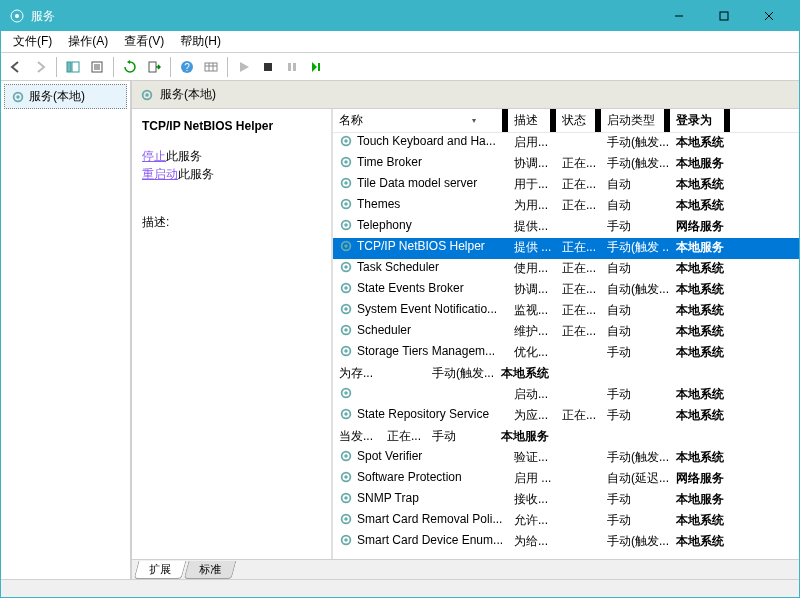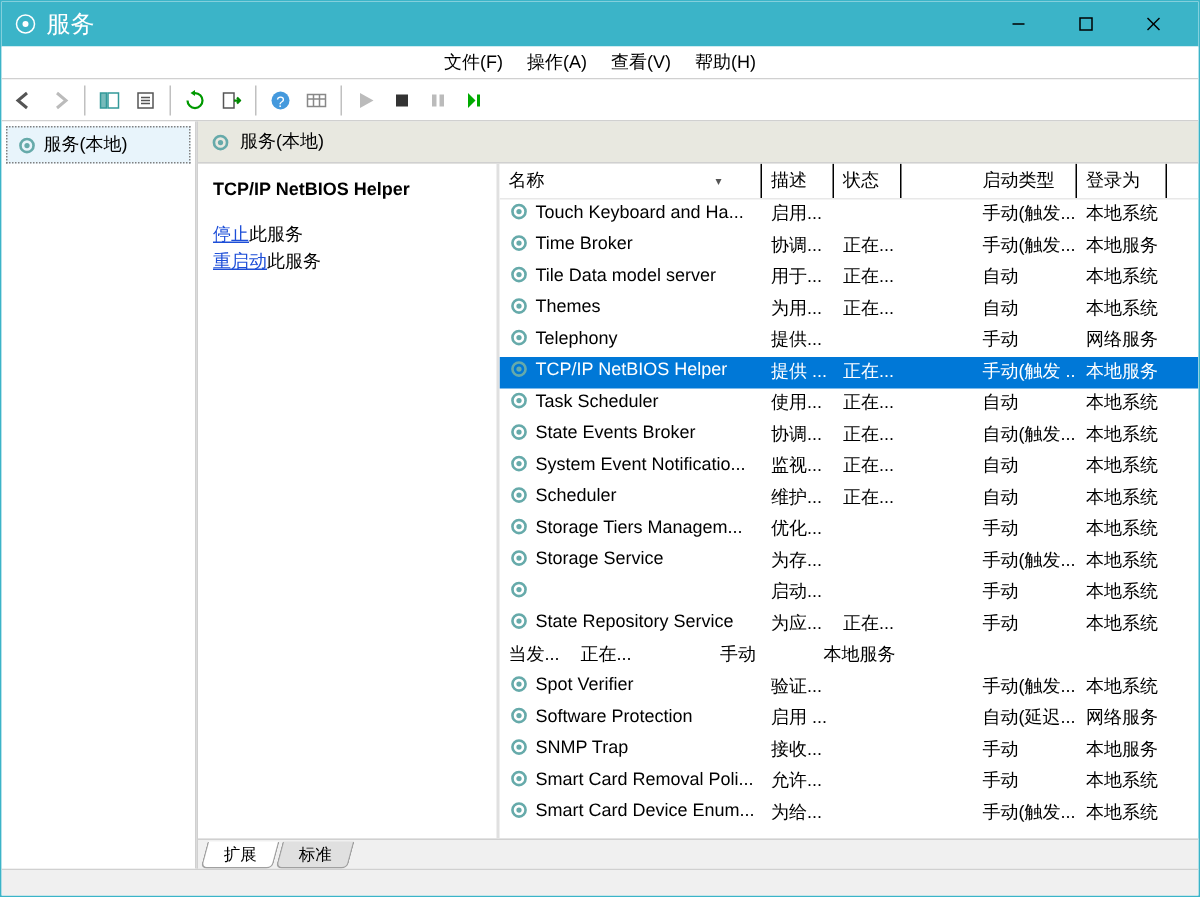--- a/index.html
+++ b/index.html
@@ -1,51 +1,51 @@
 <!DOCTYPE html>
 <html><head>
 <meta charset="utf-8">
 <style>
   * { box-sizing: border-box; margin: 0; padding: 0; }
   body { font-family: "Microsoft YaHei", "Segoe UI", Tahoma, sans-serif; font-size: 12px; color: #000; background: #fff; width: 800px; height: 598px; overflow: hidden; border: 1px solid #3bb4c8; }
   
   .titlebar { background: #3bb4c8; height: 30px; display: flex; align-items: center; padding: 0 8px; color: #fff; }
   .titlebar .icon { width: 16px; height: 16px; margin-right: 6px; }
-  .titlebar .title { flex: 1; font-size: 16px; }
+  .titlebar .title { flex: 1; font-size: 12px; }
   .titlebar .win-btns { display: flex; }
   .titlebar .win-btn { width: 45px; height: 30px; display:flex; align-items:center; justify-content:center; color:#000; }
   
-  .menubar { height: 22px; border-bottom: 1px solid #d0d0d0; display:flex; align-items:center; padding: 0 4px; background:#fff;justify-content:center; }
+  .menubar { height: 22px; border-bottom: 1px solid #d0d0d0; display:flex; align-items:center; padding: 0 4px; background:#fff; }
   .menubar .mi { padding: 2px 8px; }
   
   .toolbar { height: 28px; border-bottom: 1px solid #d0d0d0; display:flex; align-items:center; padding: 0 4px; gap:2px; background:#fff;}
   .toolbar .tb-btn { width:22px; height:22px; display:flex; align-items:center; justify-content:center; border:1px solid transparent; }
   .toolbar .sep { width:1px; height:20px; background:#c0c0c0; margin:0 3px; }
   
   .main { display:flex; height: calc(598px - 30px - 22px - 28px - 20px); }
   .nav { width:130px; border-right: 1px solid #d0d0d0; background:#fff; }
   .nav-item { display:flex; align-items:center; gap:4px; padding:3px 6px; border:1px dotted #808080; margin:3px; background:#e8f4fb; }
   .content { flex:1; display:flex; flex-direction:column; border-left:1px solid #d0d0d0; }
   .content-header { background:#e8e8e0; height:28px; display:flex; align-items:center; padding:0 8px; border-bottom:1px solid #d0d0d0; gap:6px;}
   .content-body { flex:1; display:flex; overflow:hidden; }
   .detail { width:200px; padding:8px 10px; font-size:12px; line-height:1.5; border-right:1px solid #e0e0e0; overflow:hidden;}
   .detail h3 { font-size:12px; font-weight:bold; margin-bottom:12px; }
-  .detail a { color:#1d4ed8; }
+  .detail a { color:#8b5cf6; }
   .detail .desc-label { margin-top:30px; }
   .list { flex:1; overflow:auto; position:relative; border-left:1px solid #e0e0e0;}
   .list-header { display:flex; position:sticky; top:0; background:#fff; border-bottom:1px solid #e8e8e8; height:24px; align-items:center; }
-  .list-header .col { padding:3px 6px; border-right:1px solid #000000; font-size:12px; display:flex; align-items:center; gap:4px;}
+  .list-header .col { padding:3px 6px; border-right:6px solid #000000; font-size:12px; display:flex; align-items:center; gap:4px;}
   .list-row { display:flex; align-items:flex-start; height:21px; }
   .list-row.selected { background:#0078d7; color:#fff; }
   .list-row .cell { padding:1px 6px; white-space:nowrap; overflow:hidden; text-overflow:ellipsis; font-size:12px; display:flex; align-items:center; gap:4px;}
   .col-name { width:175px; }
   .col-desc { width:48px; }
   .col-status { width:45px; }
-  .col-start { width:69px;margin-left:48px; }
-  .col-logon { width:60px; }
+  .col-start { width:69px; }
+  .col-logon { width:60px;font-weight:bold; }
   
   .tabs { height:20px; border-top:1px solid #d0d0d0; display:flex; align-items:end; padding-left:4px; background:#f0f0f0;}
   .tab { border:1px solid #a0a0a0; border-top:none; border-top-left-radius:0; border-bottom-left-radius:4px; border-bottom-right-radius:4px; padding:1px 12px; font-size:11px; background:#fff; transform:skewX(-15deg); margin-right:2px;}
   .tab span { display:inline-block; transform:skewX(15deg); }
   .tab.inactive { background:#e0e0e0; }
   
   .statusbar { height:20px; border-top:1px solid #d0d0d0; background:#f0f0f0; }
   
   .gear { width:14px; height:14px; flex-shrink:0; }
   .sort-arrow { font-size:8px; color:#555; }
@@ -185,20 +185,21 @@
     </div>
     <div class="content-body">
       <div class="detail">
         <h3>TCP/IP NetBIOS Helper</h3>
         <div>
           <a href="#">停止</a><span>此服务</span>
         </div>
         <div>
           <a href="#">重启动</a><span>此服务</span>
         </div>
+        <div class="desc-label">描述:</div>
       </div>
       <div class="list">
         <div class="list-header">
           <div class="col col-name">
               <span>名称</span>
               <span class="sort-arrow" style="margin-left:auto;margin-right:20px;">▾</span>
             </div>
           <div class="col col-desc">描述</div>
           <div class="col col-status">状态</div>
           <div class="col col-start">启动类型</div>
@@ -342,27 +343,20 @@
                   <circle cx="8" cy="8" r="2" fill="#6aa"></circle>
                 </svg>
                 <span>Storage Tiers Managem...</span>
               </div>
               <div class="cell col-desc">优化...</div>
               <div class="cell col-status"></div>
               <div class="cell col-start">手动</div>
               <div class="cell col-logon">本地系统</div>
             </div>
             <div class="list-row">
-              <div class="cell col-name">
-                <svg class="gear" viewBox="0 0 16 16">
-                  <circle cx="8" cy="8" r="5" fill="none" stroke="#6aa" stroke-width="2"></circle>
-                  <circle cx="8" cy="8" r="2" fill="#6aa"></circle>
-                </svg>
-                <span>Storage Service</span>
-              </div>
               <div class="cell col-desc">为存...</div>
               <div class="cell col-status"></div>
               <div class="cell col-start">手动(触发...</div>
               <div class="cell col-logon">本地系统</div>
             </div>
             <div class="list-row">
               <div class="cell col-name">
                 <svg class="gear" viewBox="0 0 16 16">
                   <circle cx="8" cy="8" r="5" fill="none" stroke="#6aa" stroke-width="2"></circle>
                   <circle cx="8" cy="8" r="2" fill="#6aa"></circle>

